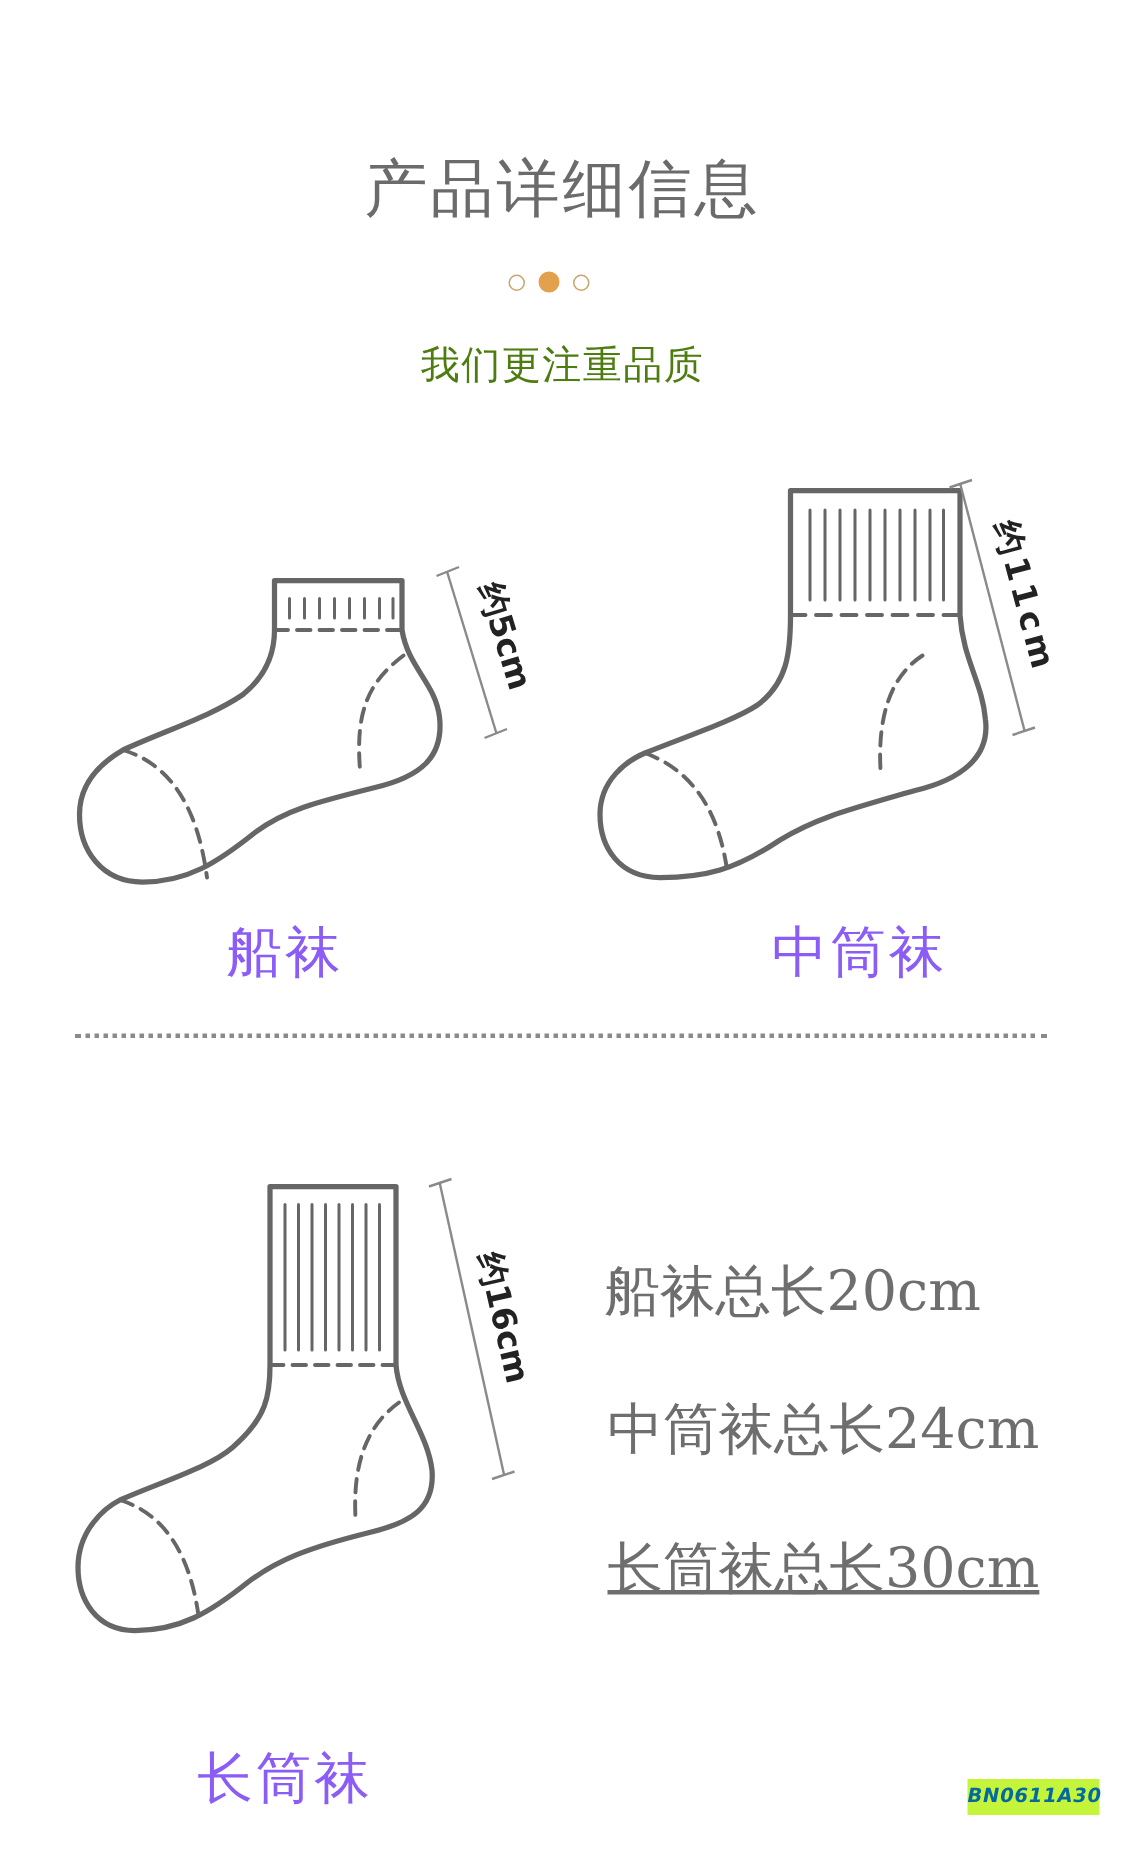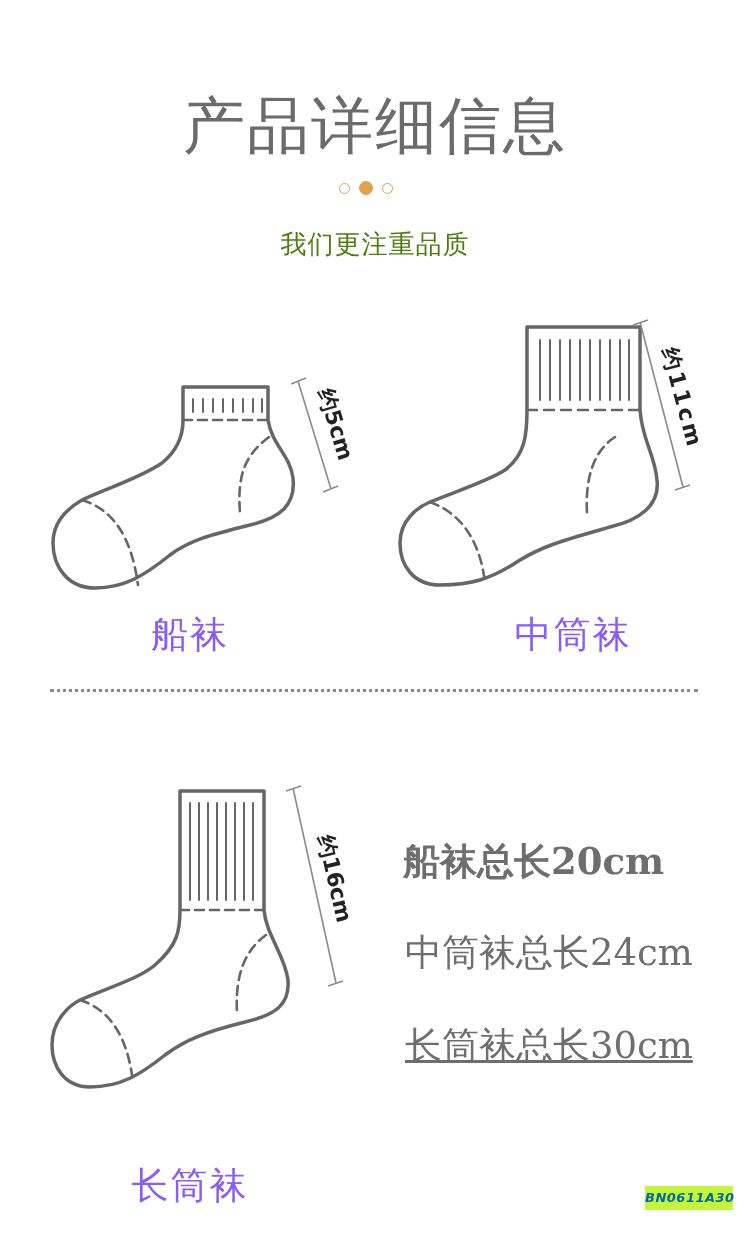--- a/index.html
+++ b/index.html
@@ -1,18 +1,18 @@
 <!DOCTYPE html>
 <html><head>
 <meta charset="utf-8">
 <style>
   html, body { margin:0; padding:0; background:#ffffff; }
   body { width:750px; height:1233px; position:relative; overflow:hidden; font-family:"DejaVu Sans","Liberation Sans",sans-serif; }
   .abs { position:absolute; }
-  .title { left:0; width:750px; top:88px; text-align:center; font-family:"DejaVu Serif","Liberation Serif",serif; font-size:62px; color:#6b6b6b; letter-spacing:2px; line-height:76px; }
+  .title { left:0; width:750px; top:88px; text-align:center; font-family:"DejaVu Serif","Liberation Serif",serif; font-size:42px; color:#6b6b6b; letter-spacing:2px; line-height:76px; }
   .dots { left:339px; top:180px; width:70px; height:16px; display:flex; gap:9px; align-items:center; }
   .dot { width:11px; height:11px; border-radius:50%; box-sizing:border-box; border:1.5px solid #c9a56e; background:#fff; }
   .dot.active { width:14px; height:14px; background:#e3a14e; border-color:#e3a14e; }
   .subtitle { left:0; width:750px; top:226px; text-align:center; font-size:26px; color:#4d7c0f; letter-spacing:1px; line-height:36px; }
   .sock-label { font-size:37px; font-weight:normal; color:#8b5cf6; letter-spacing:2px; text-align:center; line-height:40px; }
   .divider { left:50px; top:689px; width:648px; height:0; border-top:3px dotted #8a8a8a; }
   .len-line { font-family:"DejaVu Serif","Liberation Serif",serif; font-size:37px; color:#6e6e6e; line-height:46px; white-space:nowrap; }
   .meas { font-size:22px; font-weight:bold; color:#222; transform-origin:0 0; white-space:nowrap; line-height:24px; }
   .code { left:645px; top:1186px; width:88px; height:24px; background:#c4f53a; color:#0369a1; font-size:13px; font-weight:bold; font-style:italic; text-align:center; line-height:24px; letter-spacing:0.5px; }
   svg.socks { position:absolute; left:0; top:0; }
@@ -128,17 +128,17 @@
 <div class="abs meas" style="left:680px; top:345px; transform:rotate(75deg); letter-spacing:3px;">约11cm</div>
 <div class="abs meas" style="left:336px; top:833px; transform:rotate(77deg);">约16cm</div>
 
 <div class="abs sock-label" style="left:110px; top:615px; width:160px;">船袜</div>
 <div class="abs sock-label" style="left:488px; top:615px; width:170px;">中筒袜</div>
 
 <div class="abs divider"></div>
 
 <div class="abs sock-label" style="left:105px; top:1166px; width:170px;">长筒袜</div>
 
-<div class="abs len-line" style="left:403px; top:838px;font-weight:bold;">船袜总长20cm</div>
+<div class="abs len-line" style="left:403px; top:838px;">船袜总长20cm</div>
 <div class="abs len-line" style="left:405px; top:930px;">中筒袜总长24cm</div>
 <div class="abs len-line" style="left:405px; top:1023px;text-decoration:underline;">长筒袜总长30cm</div>
 
 <div class="abs code">BN0611A30</div>
 
 </body></html>

